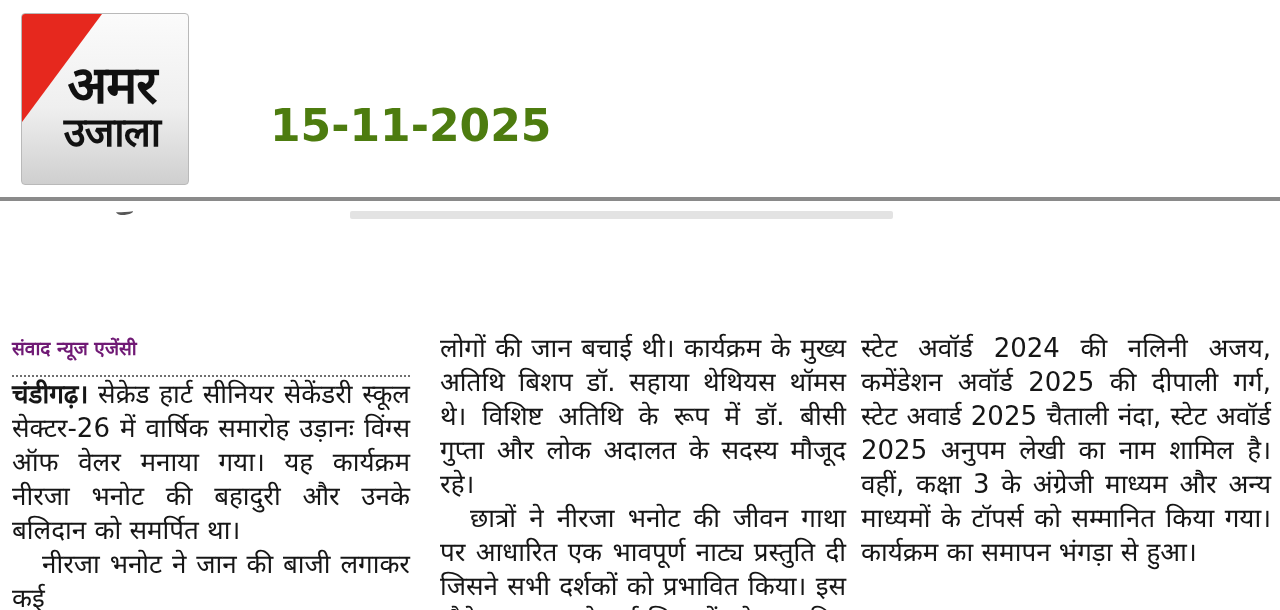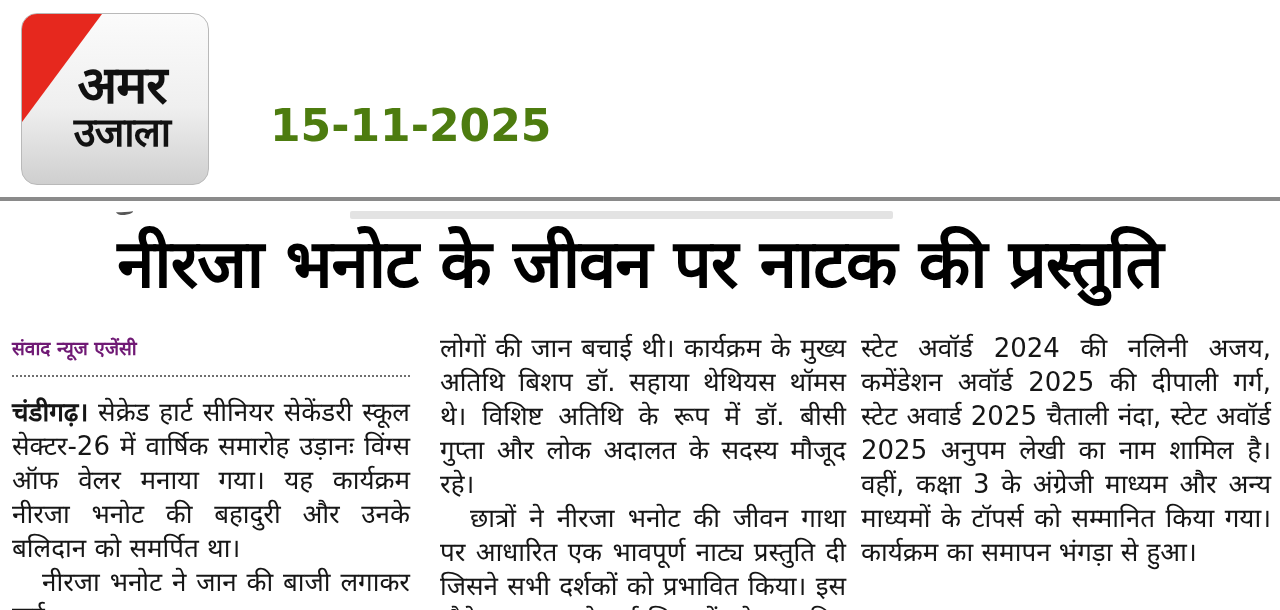--- a/index.html
+++ b/index.html
@@ -8,22 +8,22 @@
     font-family: "DejaVu Sans", "Liberation Sans", sans-serif;
     width: 1280px; height: 610px;
     position: relative; overflow: hidden;
     color: #141414;
   }
   .stage { position: absolute; inset: 0; width: 1280px; height: 610px; background: #fff; }
 
   
   .logo {
     position: absolute; left: 21px; top: 13px;
-    width: 188px; height: 172px;
-    border-radius: 16px;
+    width: 168px; height: 172px;
+    border-radius: 4px;
     background: linear-gradient(180deg, #fbfbfb 0%, #efefef 55%, #cfcfcf 100%);
     border: 1px solid #b9b9b9;
     overflow: hidden;
   }
   .logo-triangle {
     position: absolute; left: 0; top: 0;
     width: 80px; height: 108px;
     clip-path: polygon(0 0, 100% 0, 0 100%);
     background: #e6281e;
   }
@@ -86,21 +86,21 @@
   .col-1 { left: 12px;  width: 398px; }
   .col-2 { left: 440px; width: 406px; }
   .col-3 { left: 861px; width: 410px; }
 
   .byline { font-weight: 700; font-size: 19px; color: #701a75; }
   .byline-rule {
     margin-top: 10px;
     border-top: 2px dotted #6f6f6f;
     height: 0; width: 100%;
   }
-  .col-1 .para-first { margin-top: 18px; }
+  .col-1 .para-first { margin-top: 0; }
   .lead { font-weight: 700; }
   .indent { text-indent: 30px; }
 </style>
 </head>
 <body>
 
 <div class="stage">
 
   <div class="logo">
     <div class="logo-triangle"></div>
@@ -110,21 +110,20 @@
     </div>
   </div>
 
   <div class="page-date">15-11-2025</div>
 
   <div class="header-divider"></div>
 
   <div class="scan-mark"></div>
   <div class="scan-bar"></div>
 
-  <div class="headline">नीरजा भनोट के जीवन पर नाटक की प्रस्तुति</div>
 
   <div class="col col-1">
     <div class="byline">संवाद न्यूज एजेंसी</div>
     <div class="byline-rule"></div>
     <p class="para-first"><span class="lead">चंडीगढ़।</span><span> सेक्रेड हार्ट सीनियर सेकेंडरी स्कूल सेक्टर-26 में वार्षिक समारोह उड़ानः विंग्स ऑफ वेलर मनाया गया। यह कार्यक्रम नीरजा भनोट की बहादुरी और उनके बलिदान को समर्पित था।</span></p>
     <p class="indent">नीरजा भनोट ने जान की बाजी लगाकर कई</p>
   </div>
 
   <div class="col col-2">
     <p>लोगों की जान बचाई थी। कार्यक्रम के मुख्य अतिथि बिशप डॉ. सहाया थेथियस थॉमस थे। विशिष्ट अतिथि के रूप में डॉ. बीसी गुप्ता और लोक अदालत के सदस्य मौजूद रहे।</p>

